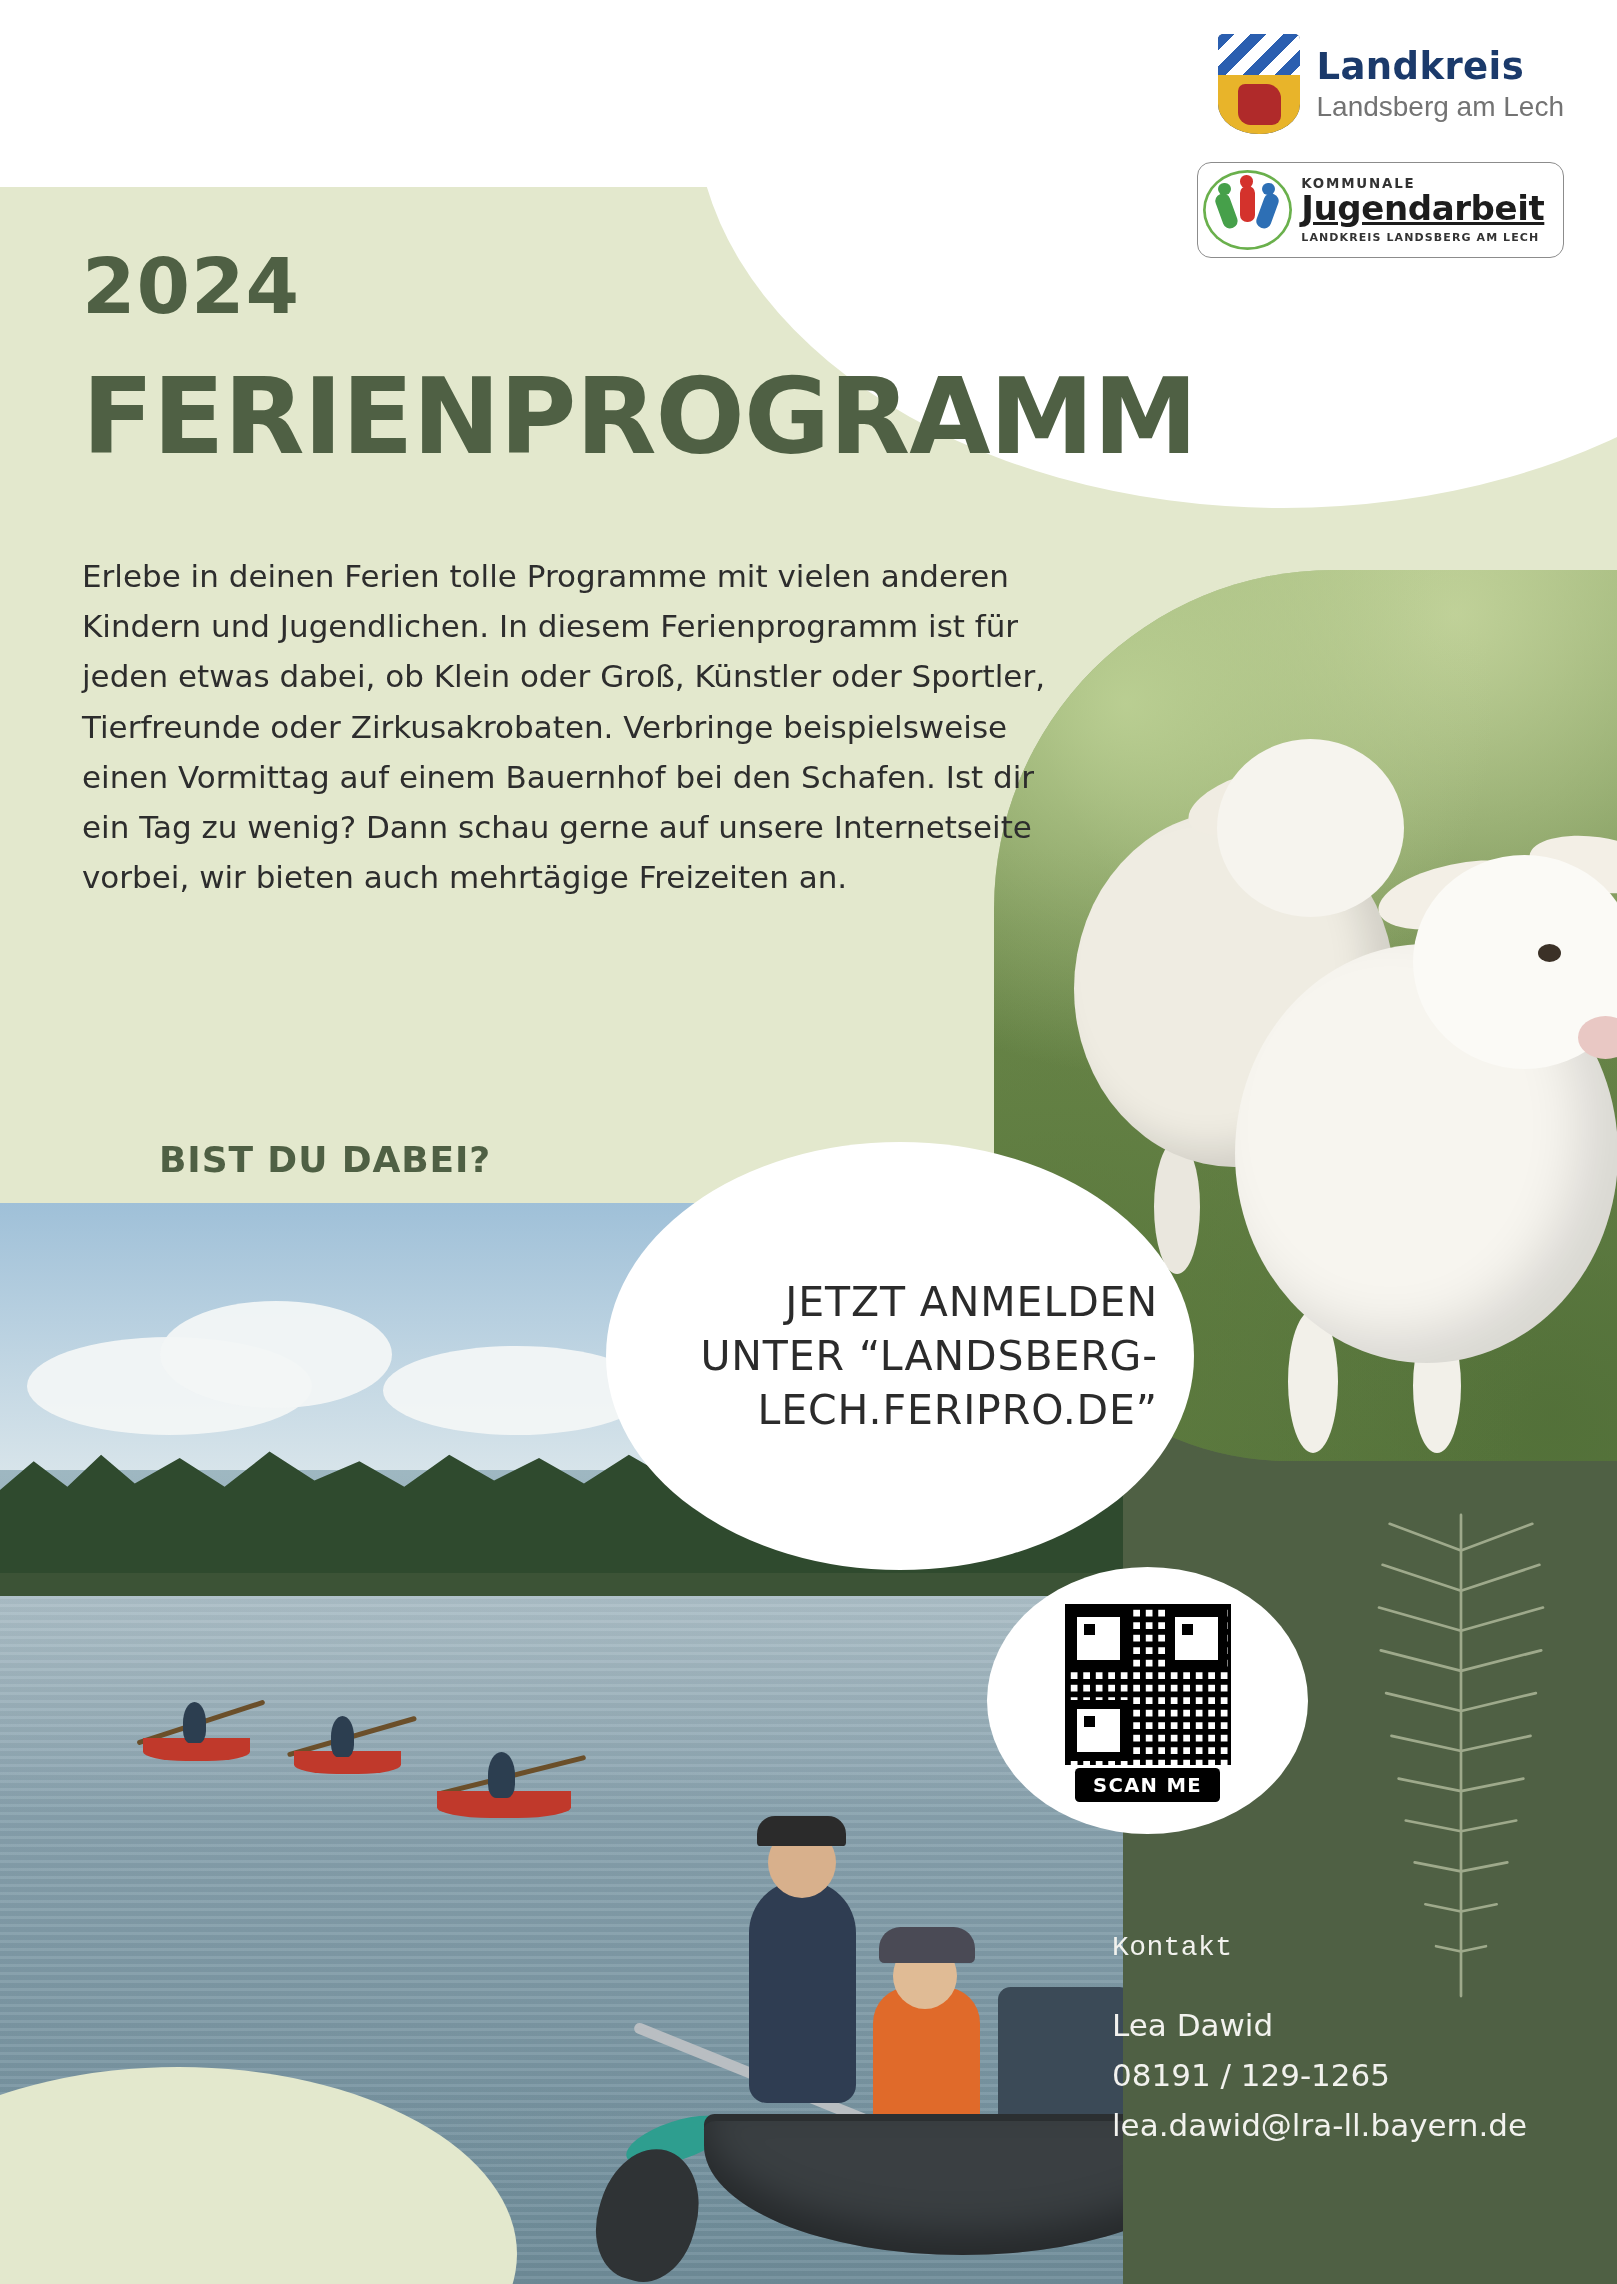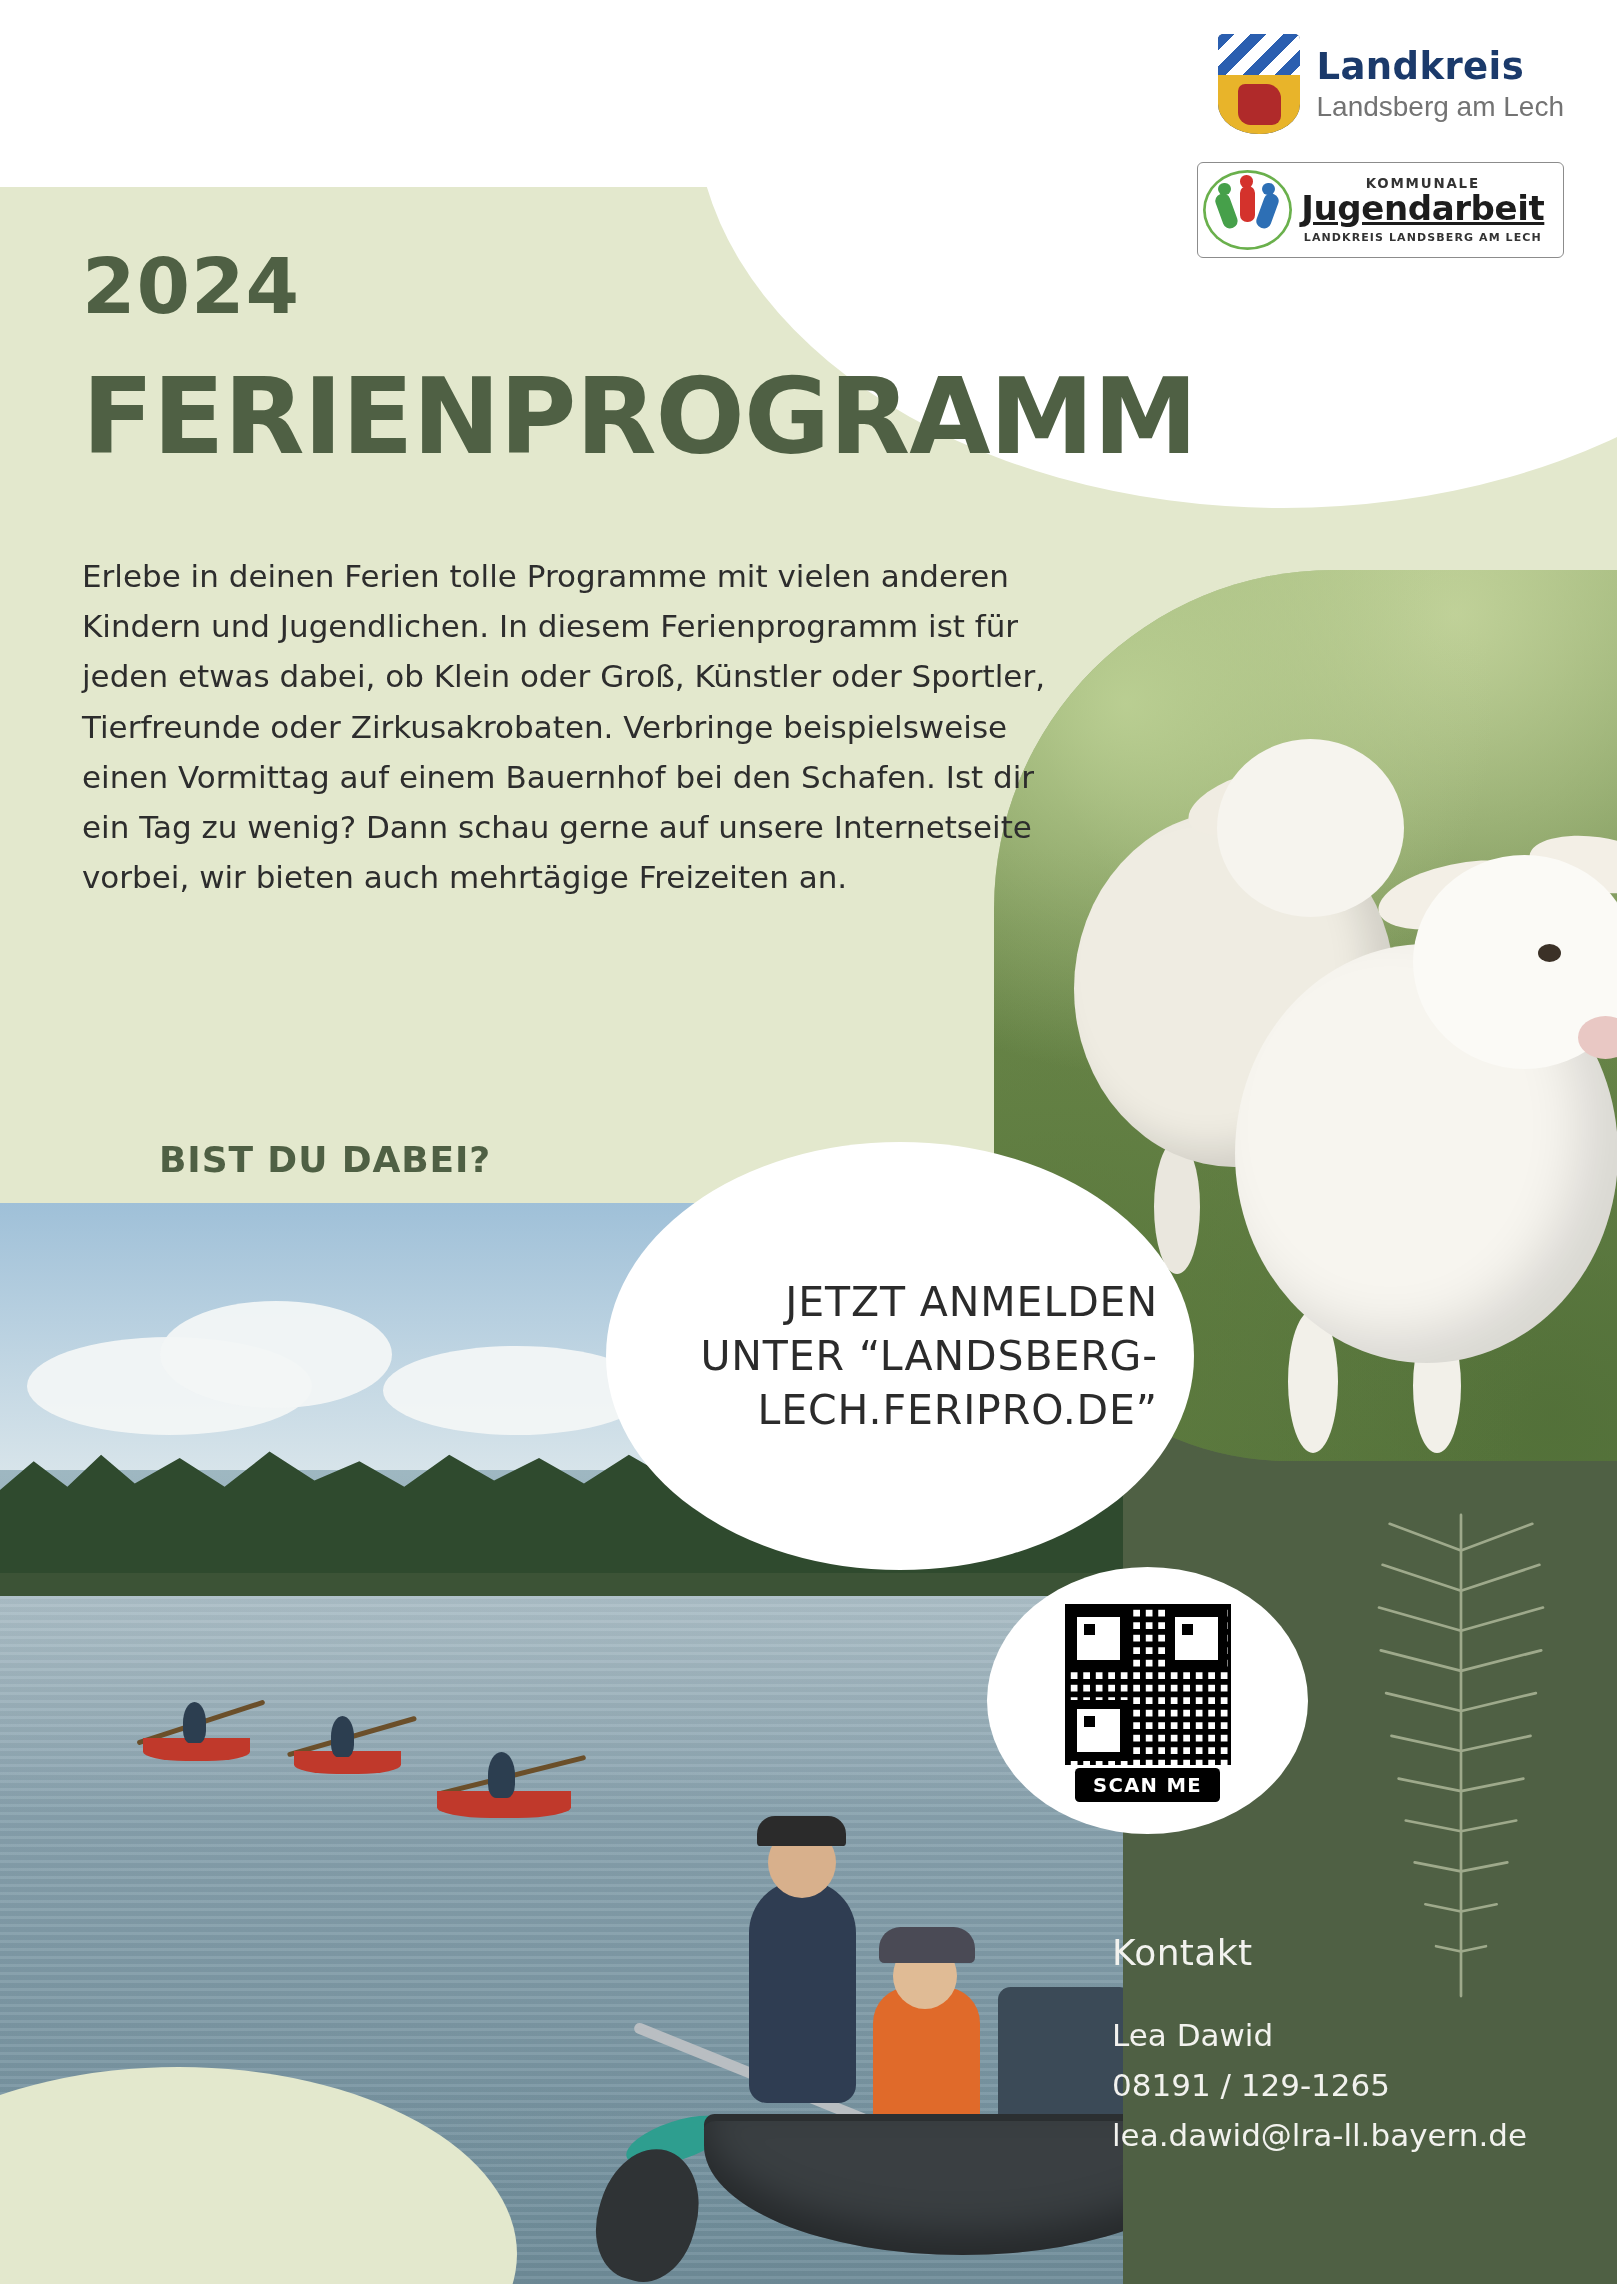--- a/index.html
+++ b/index.html
@@ -192,23 +192,23 @@
   .coa-lion { position:absolute; left:19.6px; top:50px; width:43px; height:41px; background:#b02a2a; border-radius: 7.1px 14.3px 9px 12.5px; }
   .lk-text { line-height: 1; }
   .lk-name { font-family:"DejaVu Sans", sans-serif; font-weight:bold; font-size:37px; color:#1b3a6b; letter-spacing:0.4px; }
   .lk-sub { font-family:Liberation Sans, sans-serif; font-size:28px; color:#737373; margin-top:8px; }
 
   .logo-jugend {
     position:absolute;
     right: 53px; top: 162px;
     width: 365px; height: 94px;
     border: 1.8px solid #8c8c8c;
-    border-radius: 6px;
+    border-radius: 14px;
     background:#ffffff;
-    display:flex; align-items:center;text-align:center;
+    display:flex; align-items:center;
   }
   .jug-mark {
     width: 89px; height: 80px; margin-left: 5.3px;
     position: relative;
     border-radius: 50%;
     background: #ffffff;
     box-shadow: 0 0 0 2.7px #6ab04c inset;
     flex: none;
   }
   .figure { position:absolute; width: 15px; height: 36px; border-radius: 7.1px; }
@@ -292,21 +292,21 @@
     font-family:"DejaVu Sans", sans-serif;
   }
 
   
   .fern { position:absolute; left: 1354px; top: 1506px; width: 214px; height: 499px; opacity:.55; }
 
   .contact {
     position:absolute; left: 1112px; top: 1932px;
     color:#f2f2ee; font-family:"DejaVu Sans", sans-serif;
   }
-  .contact-title { font-size: 36px; margin-bottom: 37px; letter-spacing:0.4px; }
+  .contact-title { font-size: 28px; margin-bottom: 37px; letter-spacing:0.4px;font-family:Liberation Mono, monospace; }
   .contact-line { font-size: 31px; line-height: 1.62; }
 </style>
 </head>
 <body>
 
 <div class="poster">
 
   <div class="bg-cream"></div>
   <div class="bg-cream2"></div>
   <div class="bg-white-top"></div>

